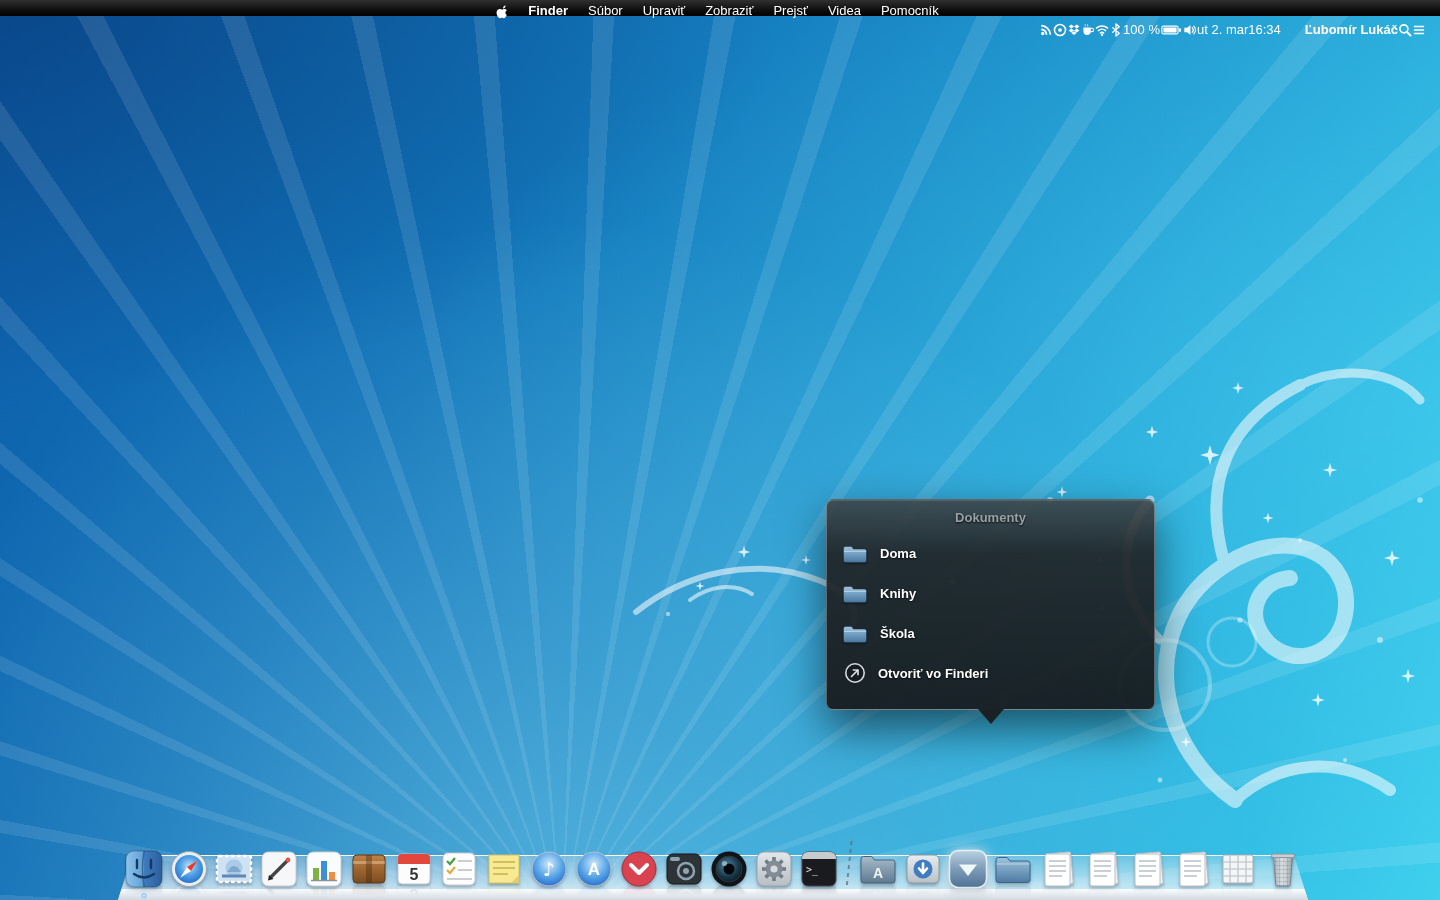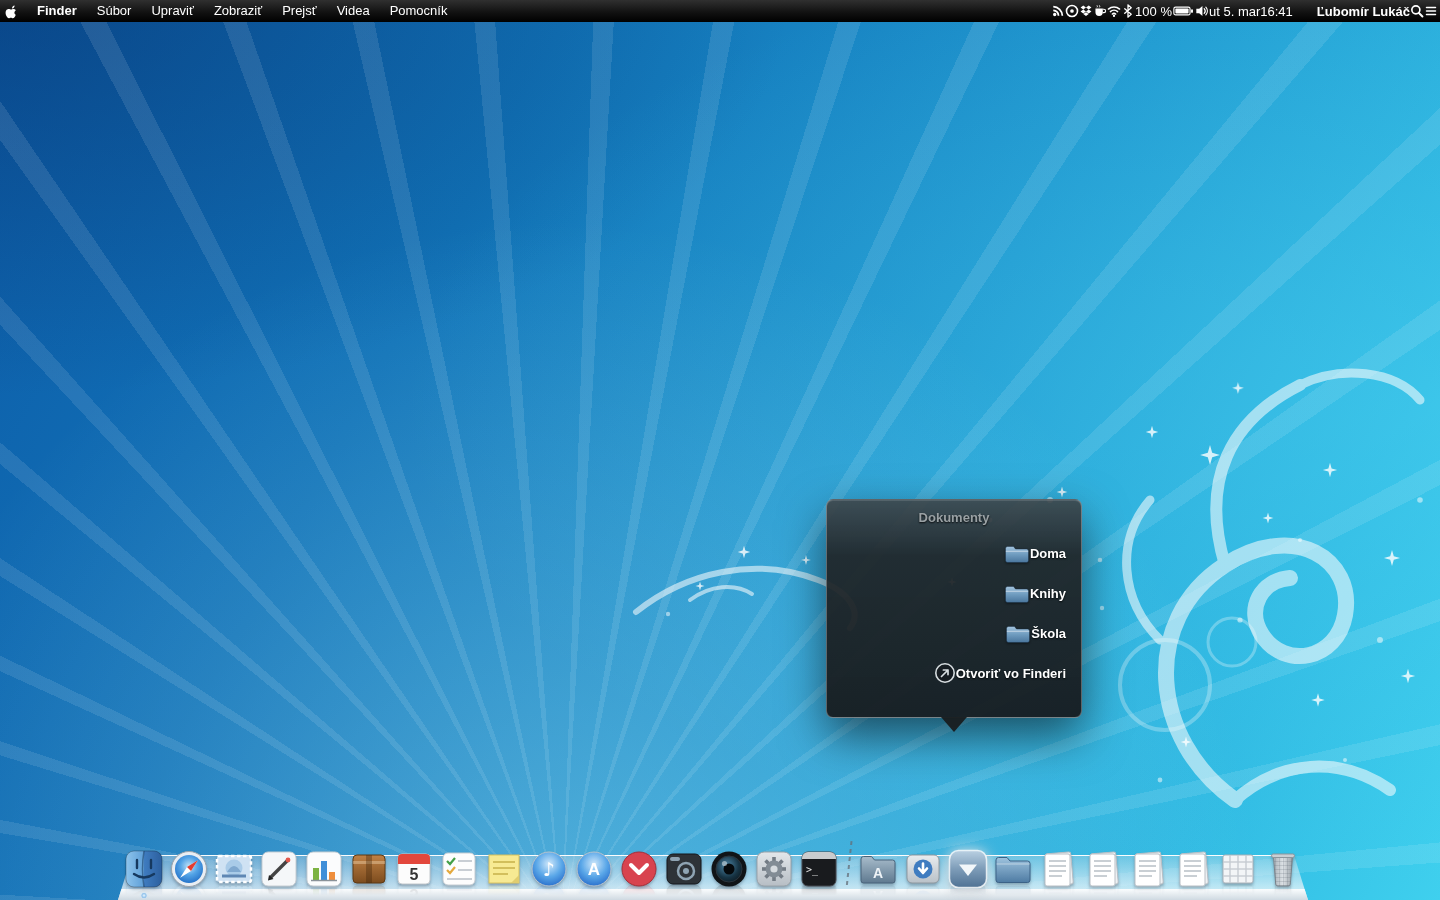--- a/index.html
+++ b/index.html
@@ -20,50 +20,50 @@
   .rays {
     position:absolute; inset:0;
     background:
       radial-gradient(circle at 39% 102%, rgba(200,245,255,.30), transparent 55%),
       repeating-conic-gradient(from -88deg at 39% 103%, rgba(255,255,255,.10) 0deg 1.3deg, rgba(255,255,255,0) 1.3deg 7.5deg);
   }
   .floral { position:absolute; inset:0; width:100%; height:100%; pointer-events:none; }
 
   
   .menubar {
-    position:absolute; top:0; left:0; right:0; height:22px; z-index:50;
+    position:absolute; top:0; left:0; right:0; height:16px; z-index:50;
     background:linear-gradient(180deg,#303030 0%,#121212 55%,#000 100%);
-    display:flex; align-items:center; padding:0 0; box-sizing:border-box;
-    color:#fff; font-size:13px;
+    display:flex; align-items:center; padding:0 12px; box-sizing:border-box;
+    color:#fff; font-size:13px;flex-direction:column;
   }
   .menubar-left { display:flex; align-items:center; }
   .apple { display:flex; align-items:center; padding:0 8px 0 4px; height:22px; }
   .apple svg { height:15px; width:15px; }
   .menu-item { padding:0 10px; height:22px; line-height:22px; white-space:nowrap; }
   .menu-item.bold { font-weight:bold; }
   .menubar-right { margin-left:auto; display:flex; align-items:center; gap:0; padding-right:2px; }
   .mi { display:flex; align-items:center; }
   .mi svg { height:14px; display:block; }
   .mb-text { white-space:nowrap; }
   .mb-text.bold { font-weight:bold;margin-left:24px; }
 
   
   .stack-popup {
-    position:absolute; left:826px; top:499px; width:256px; z-index:40;
-    box-sizing:border-box; padding:6px 0 24px;
+    position:absolute; left:826px; top:499px; width:329px; z-index:40;
+    box-sizing:border-box; padding:6px 0 16px;
     background:linear-gradient(180deg, rgba(62,68,72,.90) 0%, rgba(32,37,40,.94) 26%, rgba(22,26,29,.95) 100%);
     border:1px solid rgba(255,255,255,.30); border-radius:7px;
     box-shadow:0 18px 45px rgba(0,0,0,.55), inset 0 1px 0 rgba(255,255,255,.12);
   }
   .stack-title {
     text-align:center; font-size:13px; font-weight:bold; color:#9aa1a4;
     text-shadow:0 1px 2px rgba(0,0,0,.9); padding:4px 0 8px;
   }
   .stack-item, .stack-action {
-    display:flex; align-items:center; gap:0; height:40px; padding:0 15px; cursor:default;justify-content:flex-end;
+    display:flex; align-items:center; gap:12px; height:40px; padding:0 15px; cursor:default;
   }
   .stack-folder-icon svg { width:26px; height:21px; display:block; filter:drop-shadow(0 1px 1px rgba(0,0,0,.45)); }
   .action-icon svg { width:22px; height:22px; display:block; margin-left:2px; }
   .stack-label, .stack-action-label {
     color:#fff; font-size:13px; font-weight:bold; text-shadow:0 1px 2px rgba(0,0,0,.85);
   }
   .stack-arrow {
     position:absolute; top:100%; left:50%; transform:translateX(-50%);
     width:0; height:0;
     border-left:13px solid transparent; border-right:13px solid transparent;
@@ -220,22 +220,22 @@
           <rect x="2.7" y="5.2" width="15.1" height="5.6" rx="1" fill="#fff"></rect>
           <rect x="20.6" y="6" width="2.2" height="4" rx="1" fill="#fff"></rect>
         </svg>
       </span>
       <span class="mi">
         <svg viewBox="0 0 16 16">
           <polygon points="1.5,5.5 4.8,5.5 8.5,2.2 8.5,13.8 4.8,10.5 1.5,10.5" fill="#fff"></polygon>
           <path d="M10.5 5.3a4 4 0 0 1 0 5.4M12.4 3.6a6.6 6.6 0 0 1 0 8.8" stroke="#fff" stroke-width="1.4" fill="none" stroke-linecap="round"></path>
         </svg>
       </span>
-      <span class="mb-text">ut 5. mar</span>
-      <span class="mb-text">16:41</span>
+      <span class="mb-text">ut 2. mar</span>
+      <span class="mb-text">16:34</span>
       <span class="mb-text bold">Ľubomír Lukáč</span>
       <span class="mi">
         <svg viewBox="0 0 16 16">
           <circle cx="6.7" cy="6.7" r="4.6" fill="none" stroke="#fff" stroke-width="1.9"></circle>
           <line x1="10.2" y1="10.2" x2="14.2" y2="14.2" stroke="#fff" stroke-width="2.3" stroke-linecap="round"></line>
         </svg>
       </span>
       <span class="mi">
         <svg viewBox="0 0 16 16" fill="#fff">
           <rect x="2" y="3.2" width="12" height="1.7" rx=".85"></rect>

